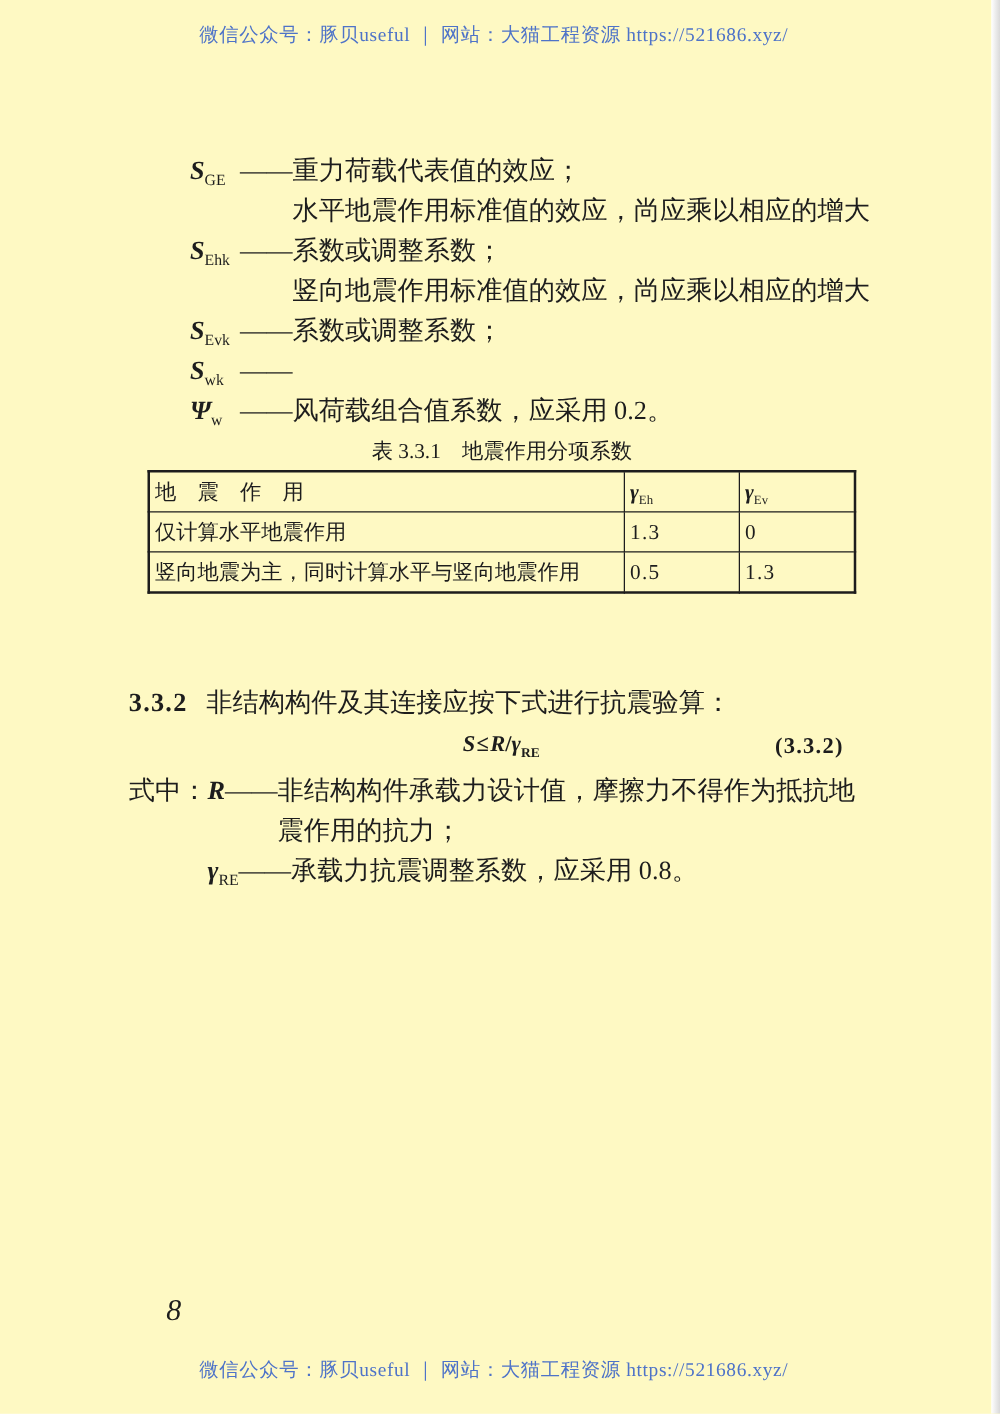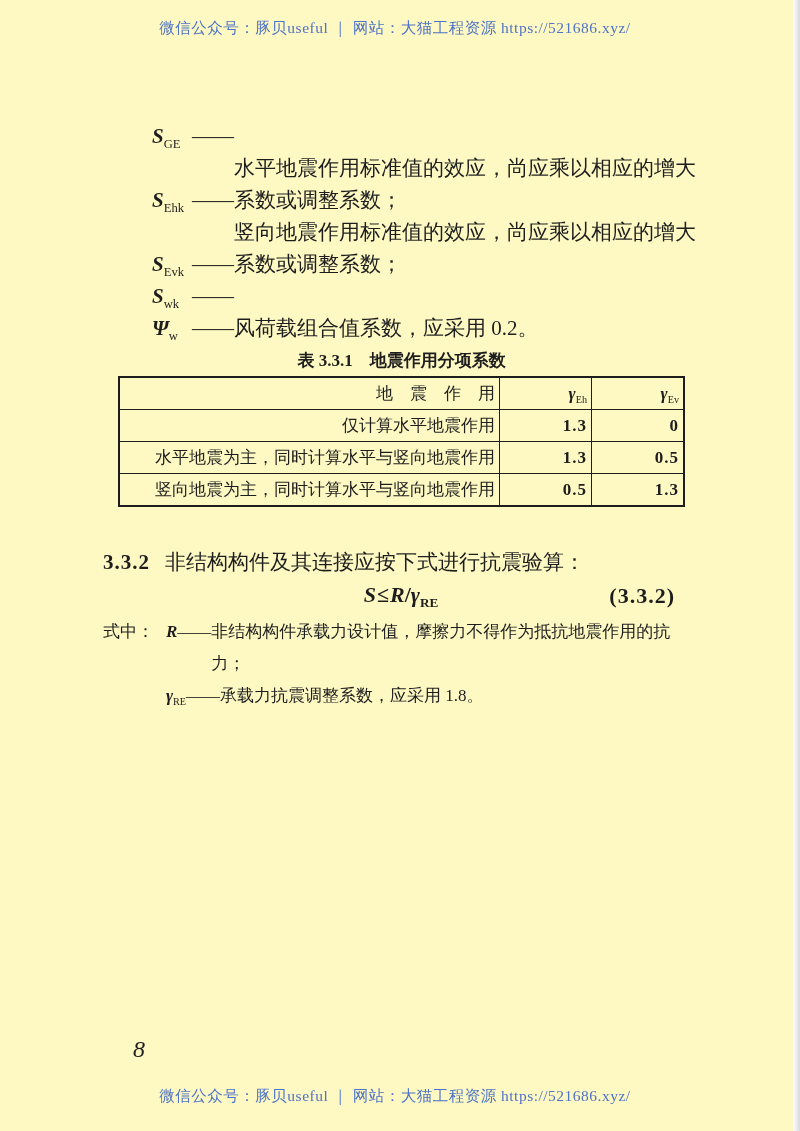--- a/index.html
+++ b/index.html
@@ -34,58 +34,58 @@
   .def-sym{flex:0 0 40px;white-space:nowrap;}
   .def-dash{flex:0 0 42px;white-space:nowrap;overflow:visible;}
   .def-desc{flex:1 1 auto;}
 
   .m{font-style:italic;font-weight:bold;}
   sub{font-size:0.6em;line-height:0;}
 
   
   .tbl-caption{
     position:absolute;top:349px;left:118px;width:567px;
-    text-align:center;font-weight:bold;font-size:17px;
+    text-align:center;font-weight:normal;font-size:17px;
   }
   table.coef{
     position:absolute;top:376px;left:118px;width:567px;
     border-collapse:collapse;
     font-size:17px;
     table-layout:fixed;
   }
   table.coef{border:2.5px solid #1d1d1d;}
   table.coef td{
     border:1.5px solid #1d1d1d;
-    height:31px;text-align:right;vertical-align:middle;
+    height:31px;text-align:left;vertical-align:middle;
     padding:0 4px;
   }
   td.c-action{width:69%;}
   td.c-num{width:15.5%;margin-top:34px;}
-  .tnum{font-weight:bold;letter-spacing:1px;}
+  .tnum{font-weight:normal;letter-spacing:1px;}
 
   
   .clause{
     position:absolute;left:103px;width:596px;
     font-size:21px;line-height:33px;
   }
   .clause-332{top:546px;}
   .clause-333{top:712px;text-align:justify;}
   .cnum{font-weight:bold;margin-right:15px;letter-spacing:1px;}
 
   .formula-row{
     position:absolute;top:580px;left:103px;width:596px;
-    font-size:22px;line-height:30px;
+    font-size:18px;line-height:30px;
   }
   .formula{display:block;text-align:center;font-weight:bold;}
   .formula .rel{padding:0 1px;font-weight:bold;}
   .eqno{position:absolute;right:24px;top:1px;font-weight:bold;letter-spacing:1px;}
 
   .where{
     position:absolute;top:616px;left:103px;width:596px;
-    font-size:17px;line-height:32px;
+    font-size:21px;line-height:32px;
   }
   .where-row{display:flex;align-items:flex-start;}
   .where-label{flex:0 0 63px;white-space:nowrap;}
   .where-sym{flex:0 0 auto;white-space:nowrap;}
   .where-desc{flex:1 1 auto;}
 
   .page-num{
     position:absolute;top:1036px;left:133px;
     font-size:24px;font-style:italic;
   }
@@ -96,20 +96,21 @@
 <div class="page">
 
   <div class="scan-edge"></div>
 
   <div class="watermark wm-top" style="color: rgb(78, 115, 200);">微信公众号：豚贝useful ｜ 网站：大猫工程资源 https://521686.xyz/</div>
 
   <div class="defs">
     <div class="def-row">
       <span class="def-sym"><span class="m">S</span><sub>GE</sub></span>
       <span class="def-dash">——</span>
+      <span class="def-desc">重力荷载代表值的效应；</span>
     </div>
     <div class="def-row">
       <span class="def-sym"><span class="m">S</span><sub>Ehk</sub></span>
       <span class="def-dash">——</span>
       <span class="def-desc">水平地震作用标准值的效应，尚应乘以相应的增大系数或调整系数；</span>
     </div>
     <div class="def-row">
       <span class="def-sym"><span class="m">S</span><sub>Evk</sub></span>
       <span class="def-dash">——</span>
       <span class="def-desc">竖向地震作用标准值的效应，尚应乘以相应的增大系数或调整系数；</span>
@@ -133,25 +134,20 @@
         <td class="c-action">地　震　作　用</td>
         <td class="c-num"><span class="m">γ</span><sub>Eh</sub></td>
         <td class="c-num"><span class="m">γ</span><sub>Ev</sub></td>
       </tr>
       <tr>
         <td>仅计算水平地震作用</td>
         <td class="tnum">1.3</td>
         <td class="tnum">0</td>
       </tr>
       <tr>
-        <td>水平地震为主，同时计算水平与竖向地震作用</td>
-        <td class="tnum">1.3</td>
-        <td class="tnum">0.5</td>
-      </tr>
-      <tr>
         <td>竖向地震为主，同时计算水平与竖向地震作用</td>
         <td class="tnum">0.5</td>
         <td class="tnum">1.3</td>
       </tr>
     </tbody>
   </table>
 
   <div class="clause clause-332">
     <span class="cnum">3.3.2</span><span>非结构构件及其连接应按下式进行抗震验算：</span>
   </div>
@@ -163,21 +159,21 @@
 
   <div class="where">
     <div class="where-row">
       <span class="where-label">式中：</span>
       <span class="where-sym"><span class="m">R</span><sub></sub><span>——</span></span>
       <span class="where-desc">非结构构件承载力设计值，摩擦力不得作为抵抗地震作用的抗力；</span>
     </div>
     <div class="where-row">
       <span class="where-label"></span>
       <span class="where-sym"><span class="m">γ</span><sub>RE</sub><span>——</span></span>
-      <span class="where-desc">承载力抗震调整系数，应采用 1.8。</span>
+      <span class="where-desc">承载力抗震调整系数，应采用 0.8。</span>
     </div>
   </div>
 
 
   <div class="page-num">8</div>
 
   <div class="watermark wm-bottom" style="color: rgb(78, 115, 200);">微信公众号：豚贝useful ｜ 网站：大猫工程资源 https://521686.xyz/</div>
 
 </div>
 

